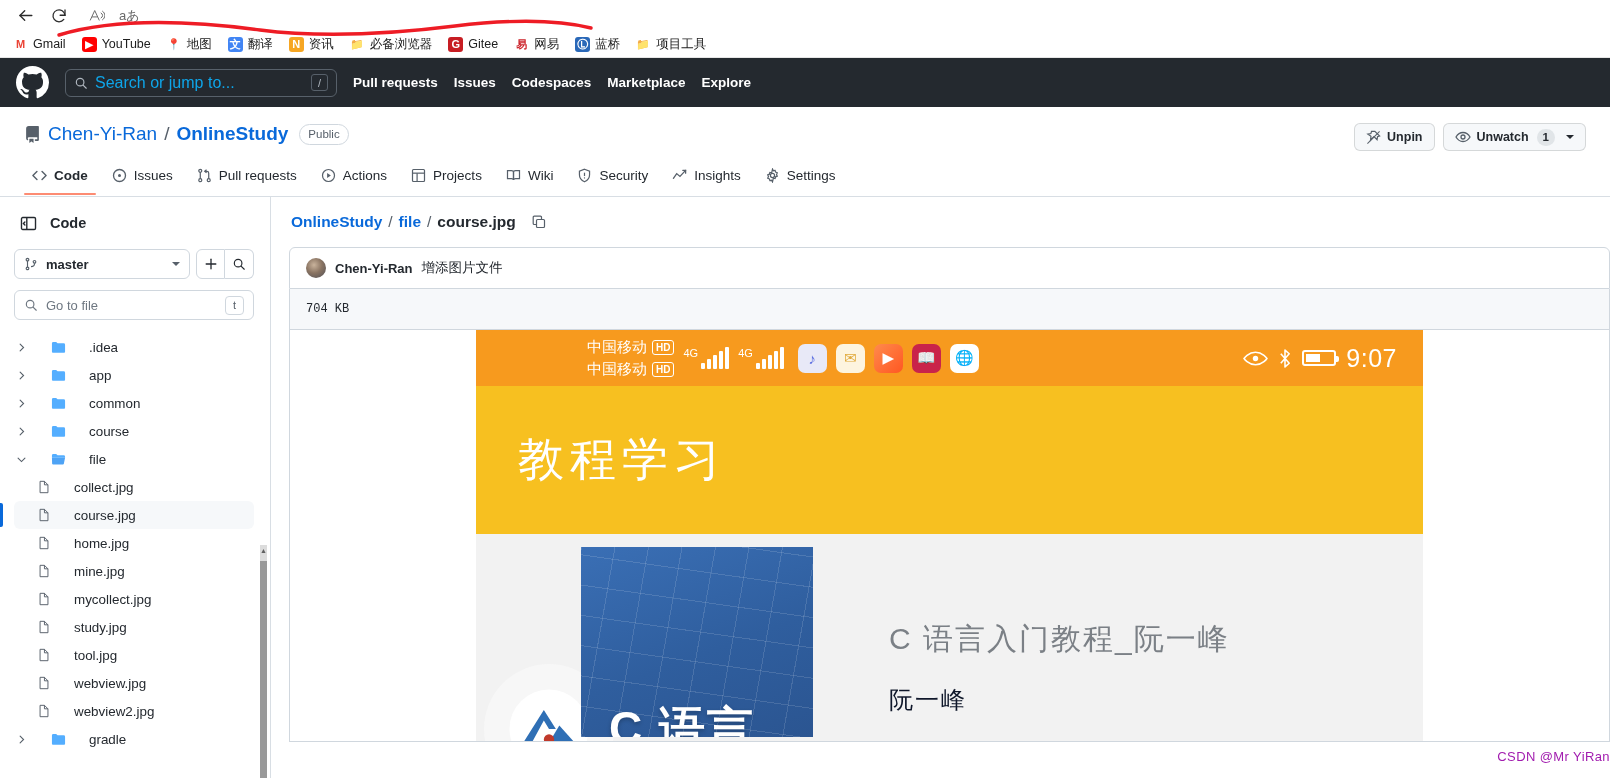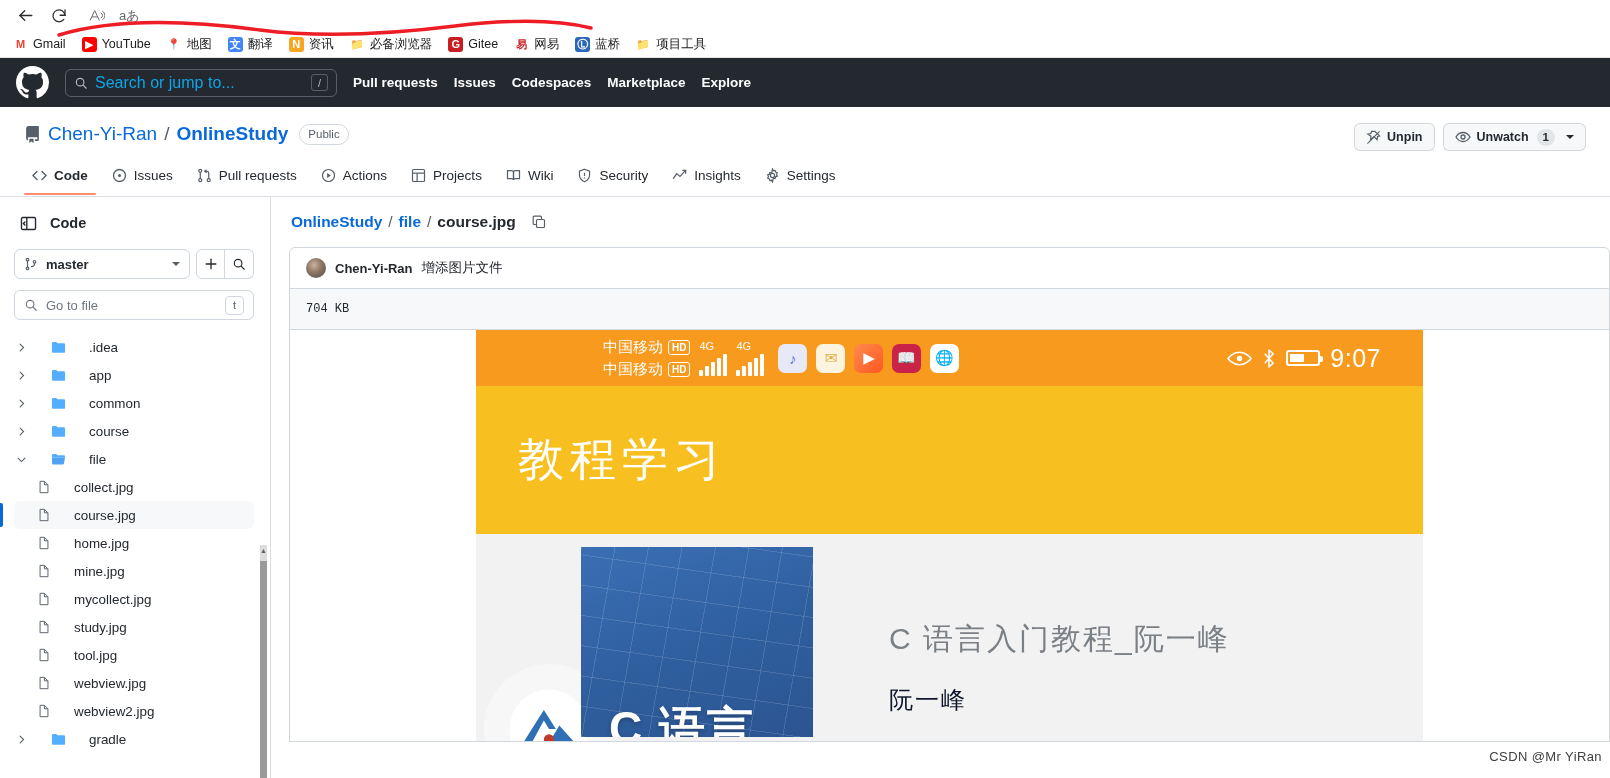--- a/index.html
+++ b/index.html
@@ -346,42 +346,41 @@
   }
   .phone-shot {
     width: 947px;
     position: relative;
     background: #f2f2f2;
   }
   .status-bar {
     height: 56px;
     background: #f79a1e;
     display: flex; align-items: center;
-    padding: 0 32px;
+    padding: 0 16px;
     position: relative;
     overflow: hidden;
   }
   .carrier {
     display: flex; flex-direction: column;
     margin-left: 95px;
     color: #fff;
     font-size: 15px;
     line-height: 22px;
     white-space: nowrap;
   }
   .carrier .row { display: flex; align-items: center; gap: 5px; }
   .hd-badge {
     border: 1.5px solid #fff; border-radius: 3px;
     font-size: 10px; font-weight: 700;
     padding: 0 3px; line-height: 13px;
   }
   .sig {
     display: flex; align-items: center; gap: 2px;
     margin-left: 9px;
-    flex-direction: column;
   }
   .sig .lab { color: #fff; font-size: 11px; margin-right: 1px; align-self: flex-start; }
   .sig .bars { display: flex; align-items: flex-end; gap: 2px; }
   .sig .bars i { width: 4px; background: #fff; border-radius: 1px; display: block; }
   .appicons { display: flex; align-items: center; gap: 9px; margin-left: 14px; }
   .appicon {
     width: 29px; height: 29px; border-radius: 7px;
     display: flex; align-items: center; justify-content: center;
     font-size: 15px; color: #fff;
   }
@@ -469,23 +468,23 @@
   }
   .course-author {
     font-size: 24px;
     color: #0f172a;
     letter-spacing: 2px;
     margin-top: 24px;
     white-space: nowrap;
   }
   .watermark {
     position: absolute;
-    right: 8px; bottom: 14px;
+    right: 0; bottom: 14px;
     font-size: 13px;
-    color: #404040;
+    color: #a21caf;
     letter-spacing: 0.4px;
     z-index: 30;
   }
 </style>
 </head>
 <body>
 
 <div class="browser-bar">
   <div class="nav-btn">
     <svg width="19" height="19" viewBox="0 0 24 24" fill="none" stroke="currentColor" stroke-width="1.7" stroke-linecap="round" stroke-linejoin="round">

